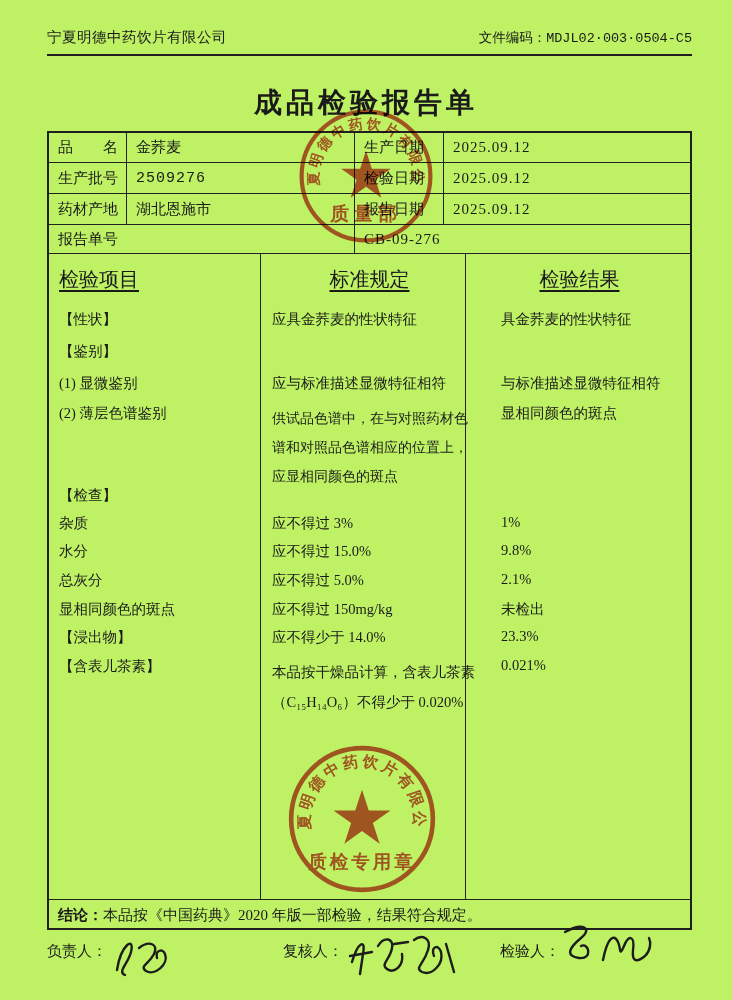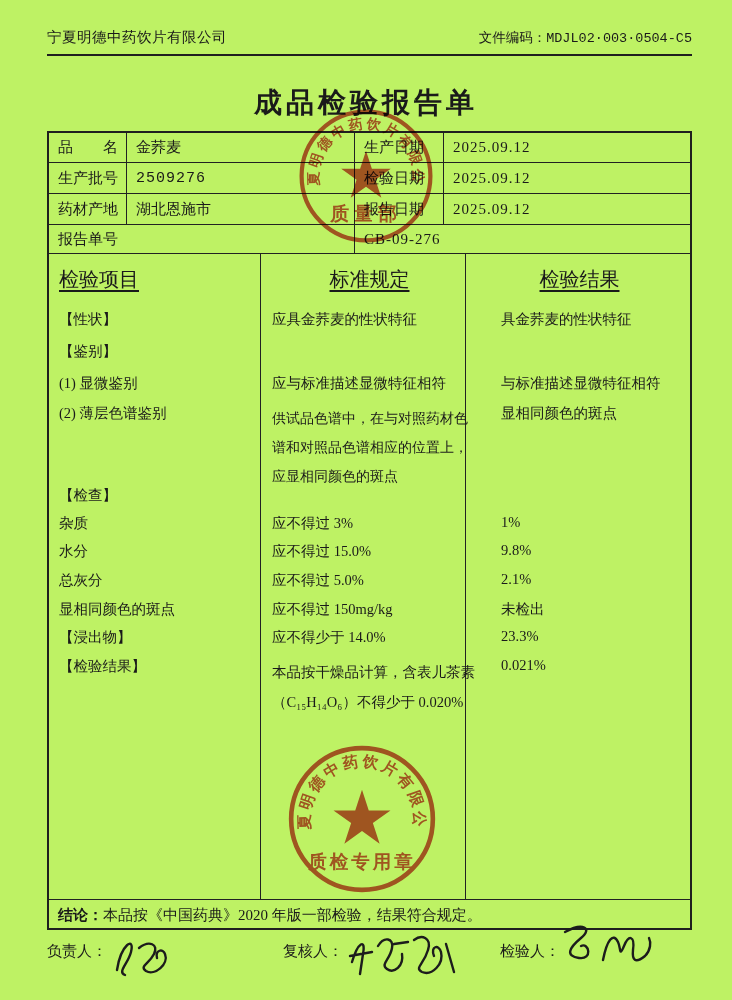--- a/index.html
+++ b/index.html
@@ -115,21 +115,21 @@
       <div class="ln c3" style="top:317px">2.1%</div>
 
       <div class="ln c1" style="top:346px">显相同颜色的斑点</div>
       <div class="ln c2" style="top:346px">应不得过 150mg/kg</div>
       <div class="ln c3" style="top:346px">未检出</div>
 
       <div class="ln c1" style="top:374px">【浸出物】</div>
       <div class="ln c2" style="top:374px">应不得少于 14.0%</div>
       <div class="ln c3" style="top:374px">23.3%</div>
 
-      <div class="ln c1" style="top:403px">【检验结果】</div>
+      <div class="ln c1" style="top:403px">【含表儿茶素】</div>
       <div class="ln c2 blk" style="top:403px;width:205px;line-height:30px">本品按干燥品计算，含表儿茶素（C₁₅H₁₄O₆）不得少于 0.020%</div>
       <div class="ln c3" style="top:403px">0.021%</div>
     </div>
 
     <div class="concl">
       <b>结论：</b>
       <span>本品按《中国药典》2020 年版一部检验，结果符合规定。</span>
     </div>
   </div>
 

